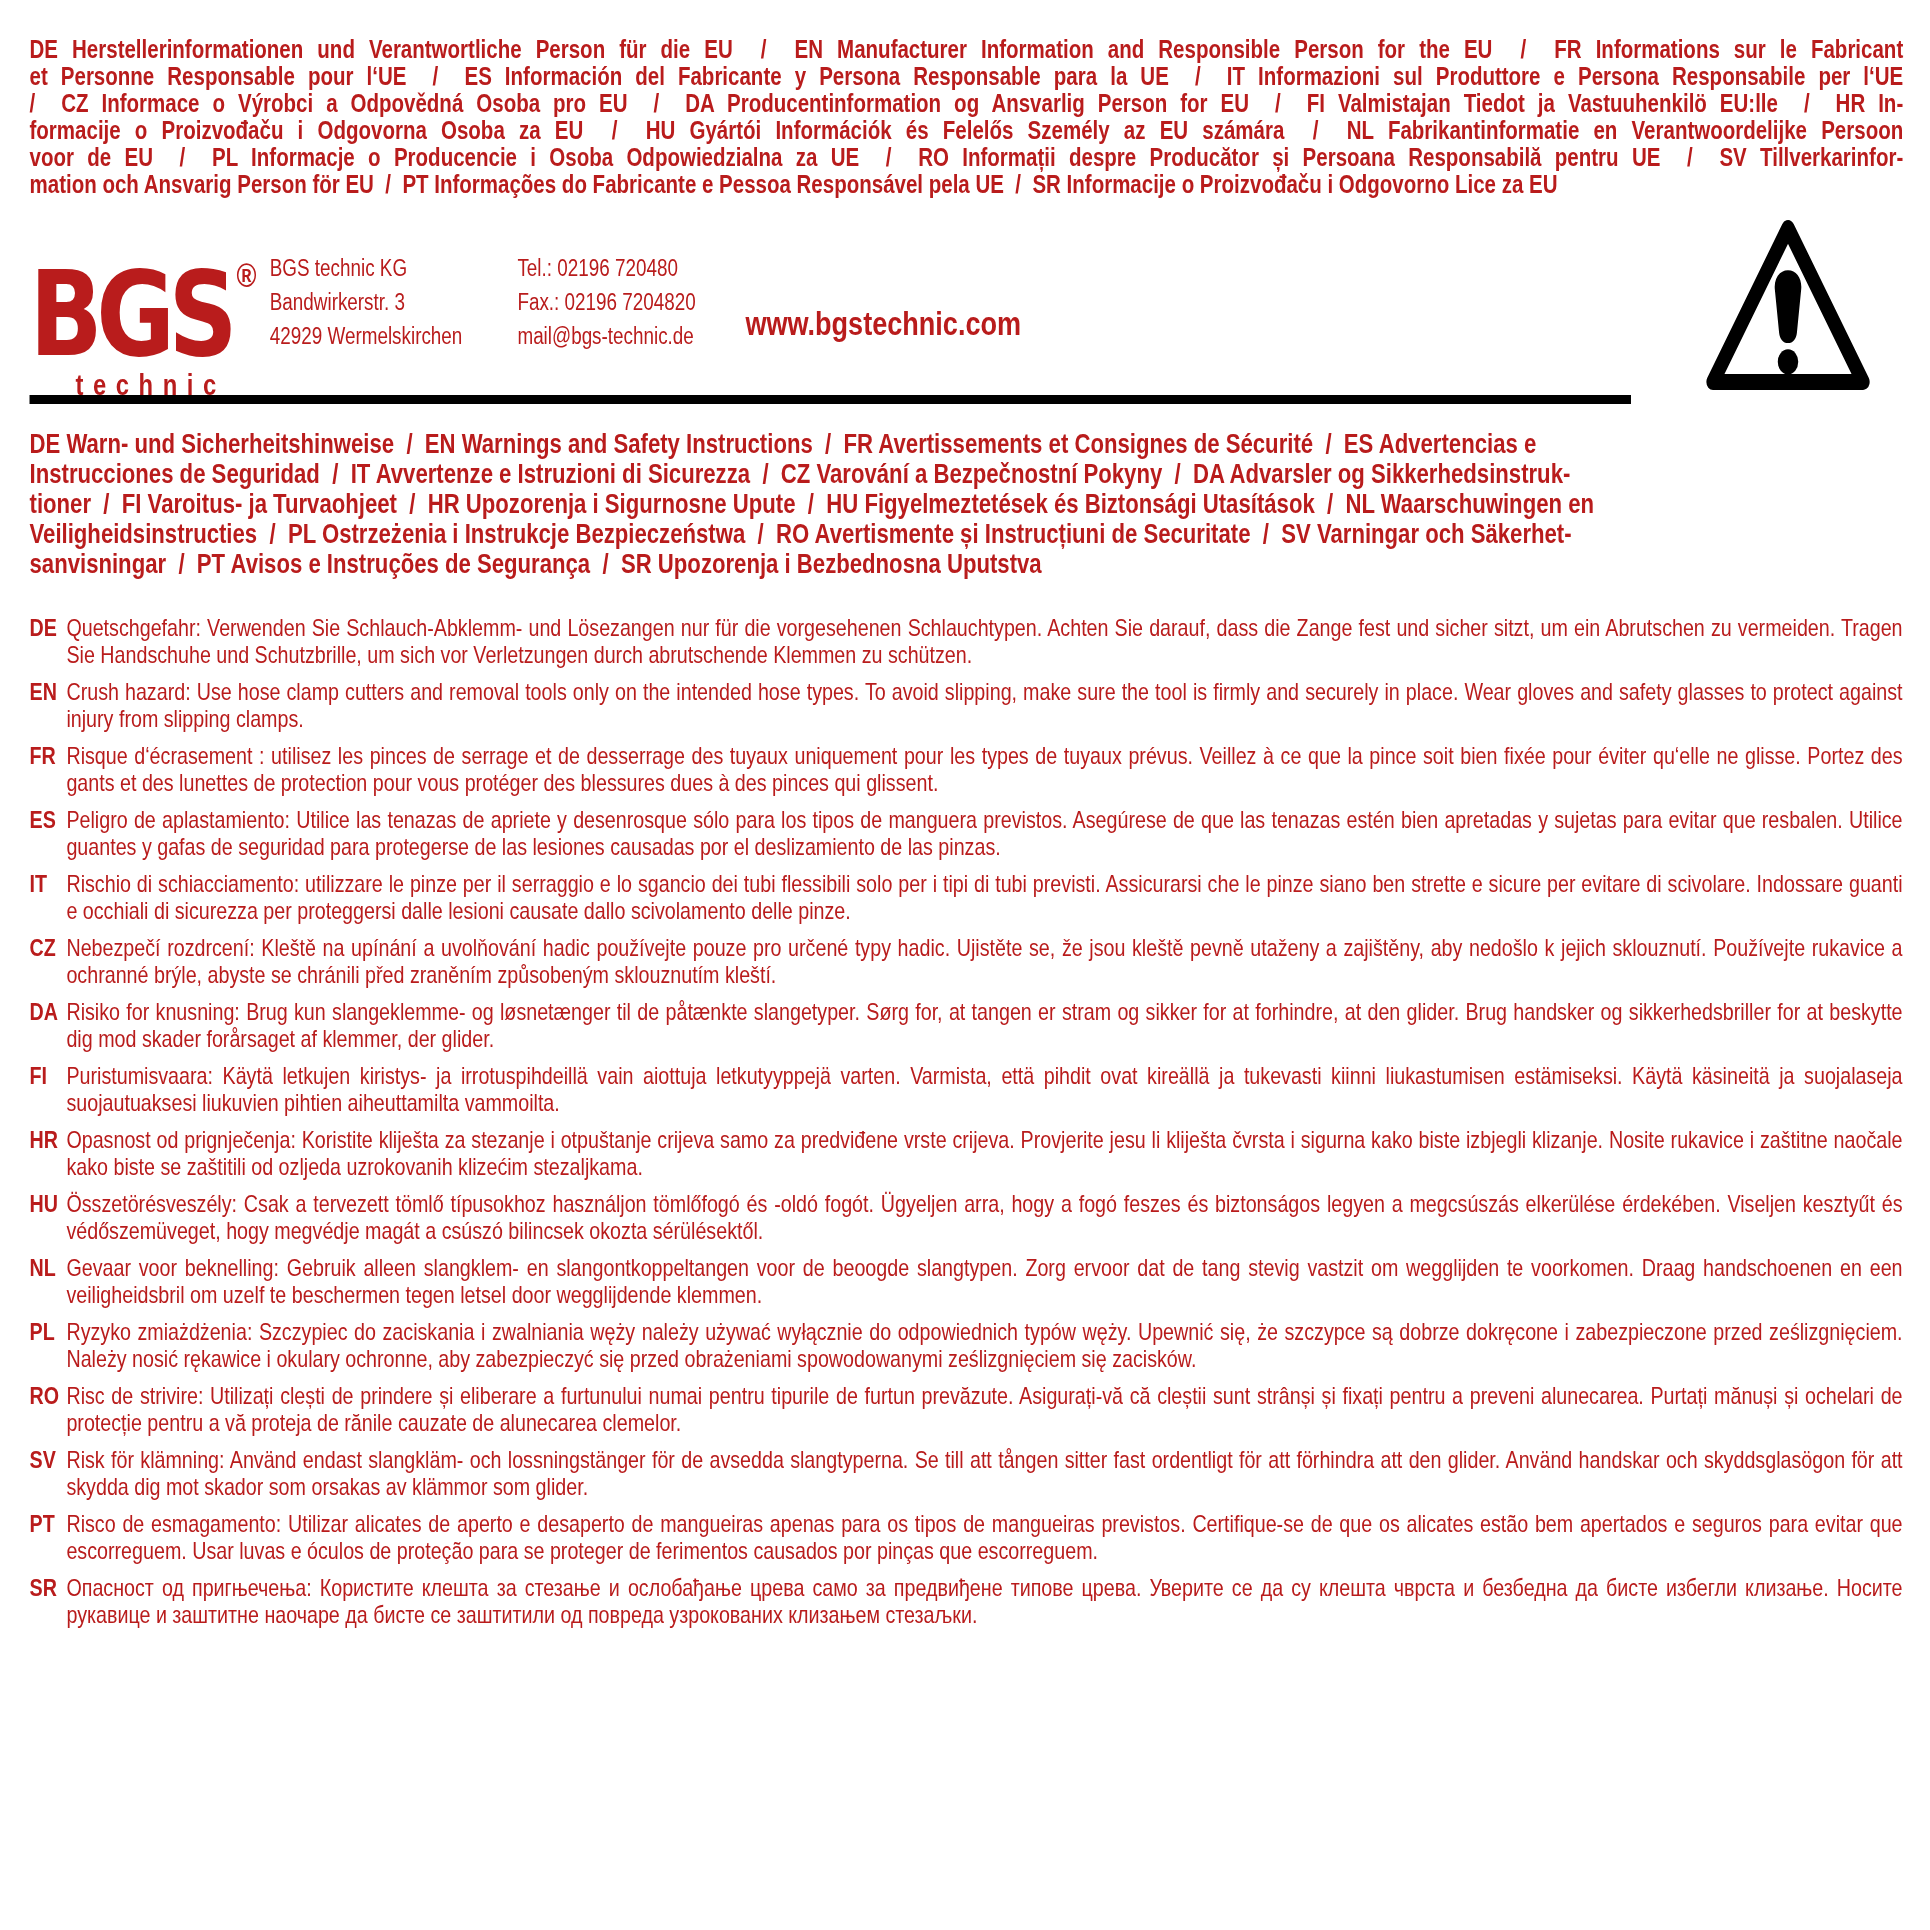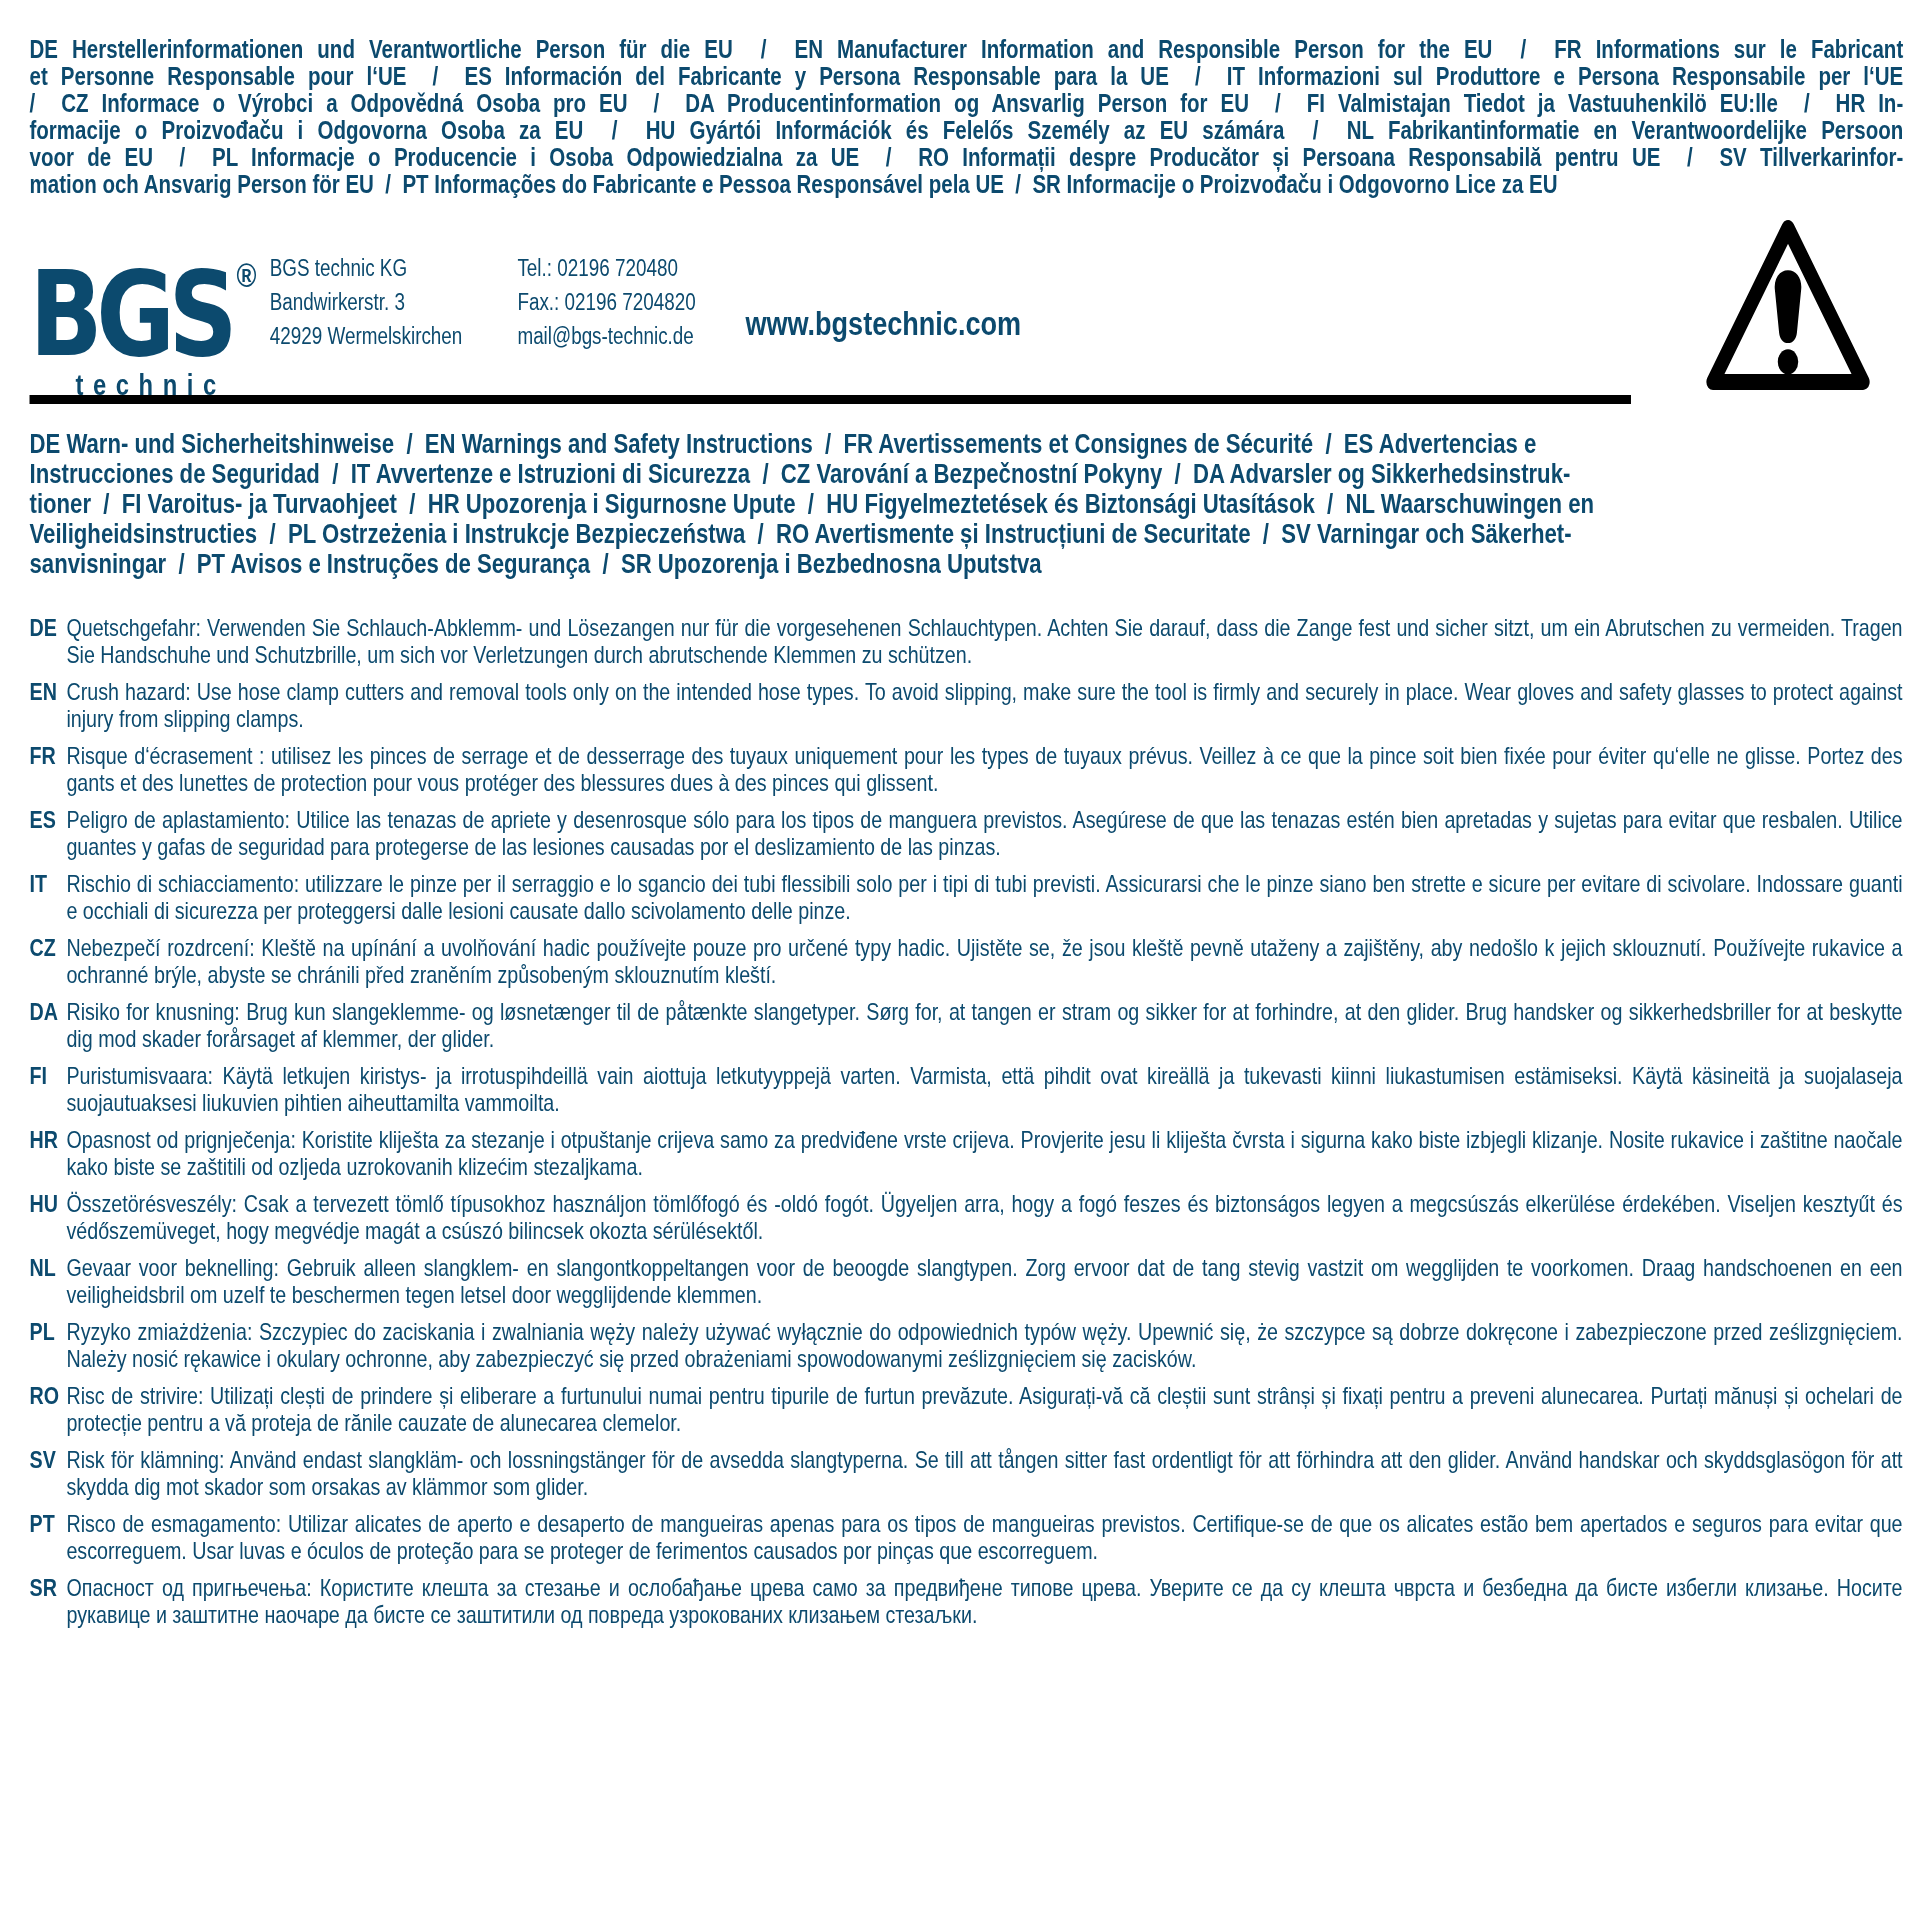--- a/index.html
+++ b/index.html
@@ -1,18 +1,18 @@
 <!DOCTYPE html>
 <html style="font-size:12.5px"><head>
 <meta charset="utf-8">
 <style>
   html,body { margin:0; padding:0; background:#ffffff; }
   #page {
     position:relative; width:1930px; height:1930px; background:#ffffff;
-    color:#0c4a6e; overflow:hidden;
+    color:#b91c1c; overflow:hidden;
     font-family:"Liberation Sans","DejaVu Sans",sans-serif;
   }
   
   #condense {
     position:absolute; left:0; top:0; width:2354px;
     transform:scaleX(0.82); transform-origin:0 0;
   }
   .inner { padding:36px 33px 0 36px; }
 
   

